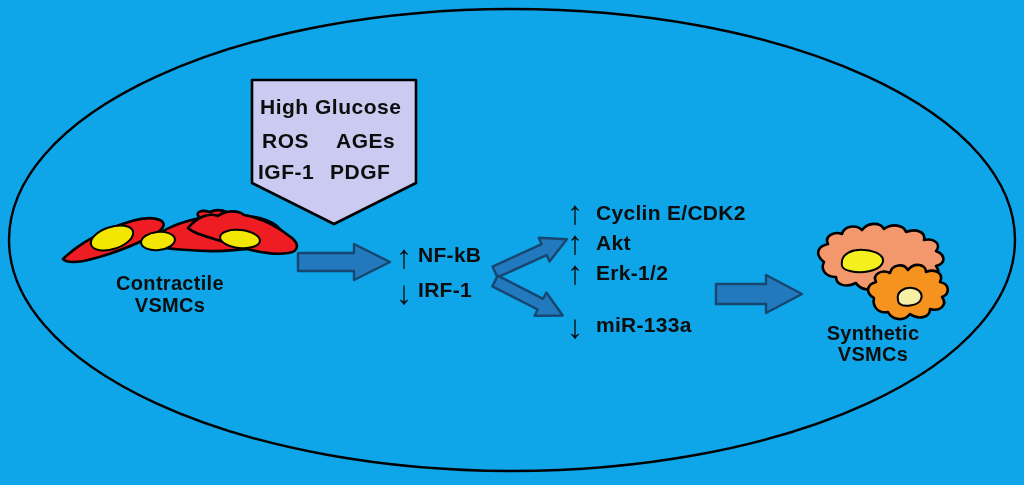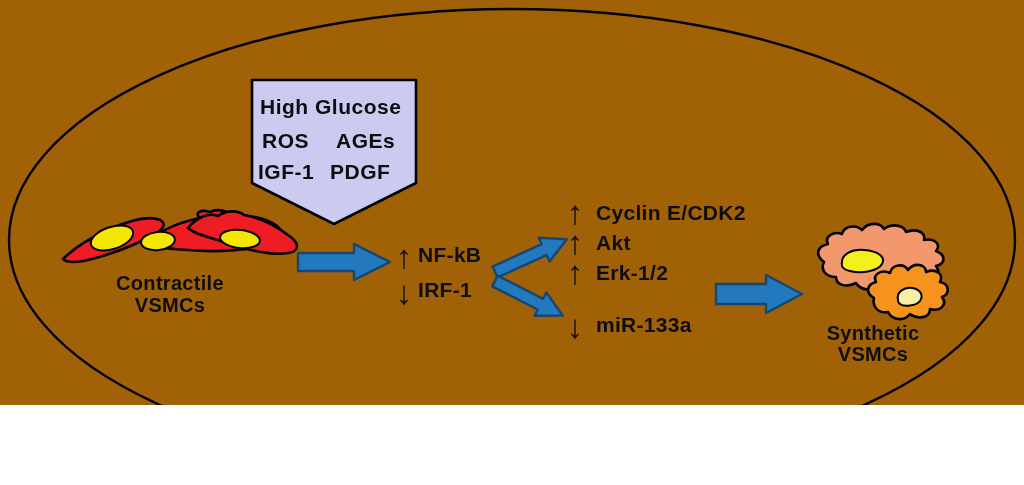--- a/index.html
+++ b/index.html
@@ -1,20 +1,20 @@
 <!DOCTYPE html>
 <html><head>
 <meta charset="utf-8">
 <style>
   html, body { margin: 0; padding: 0; background: #ffffff; }
   .canvas {
     position: relative;
     width: 1024px;
-    height: 405px;
-    background: #a16207;
+    height: 485px;
+    background: #0ea5e9;
     overflow: hidden;
   }
   svg { display: block; }
   text {
     fill: #0d0d0d;
     font-family: "Liberation Sans", "DejaVu Sans", sans-serif;
   }
   .t-banner { font-size: 21px; font-weight: bold; letter-spacing: 0.5px; }
   .t-cell-label { font-size: 20px; font-weight: bold; letter-spacing: 0.3px; }
   .t-item { font-size: 21px; font-weight: bold; letter-spacing: 0.3px; }

